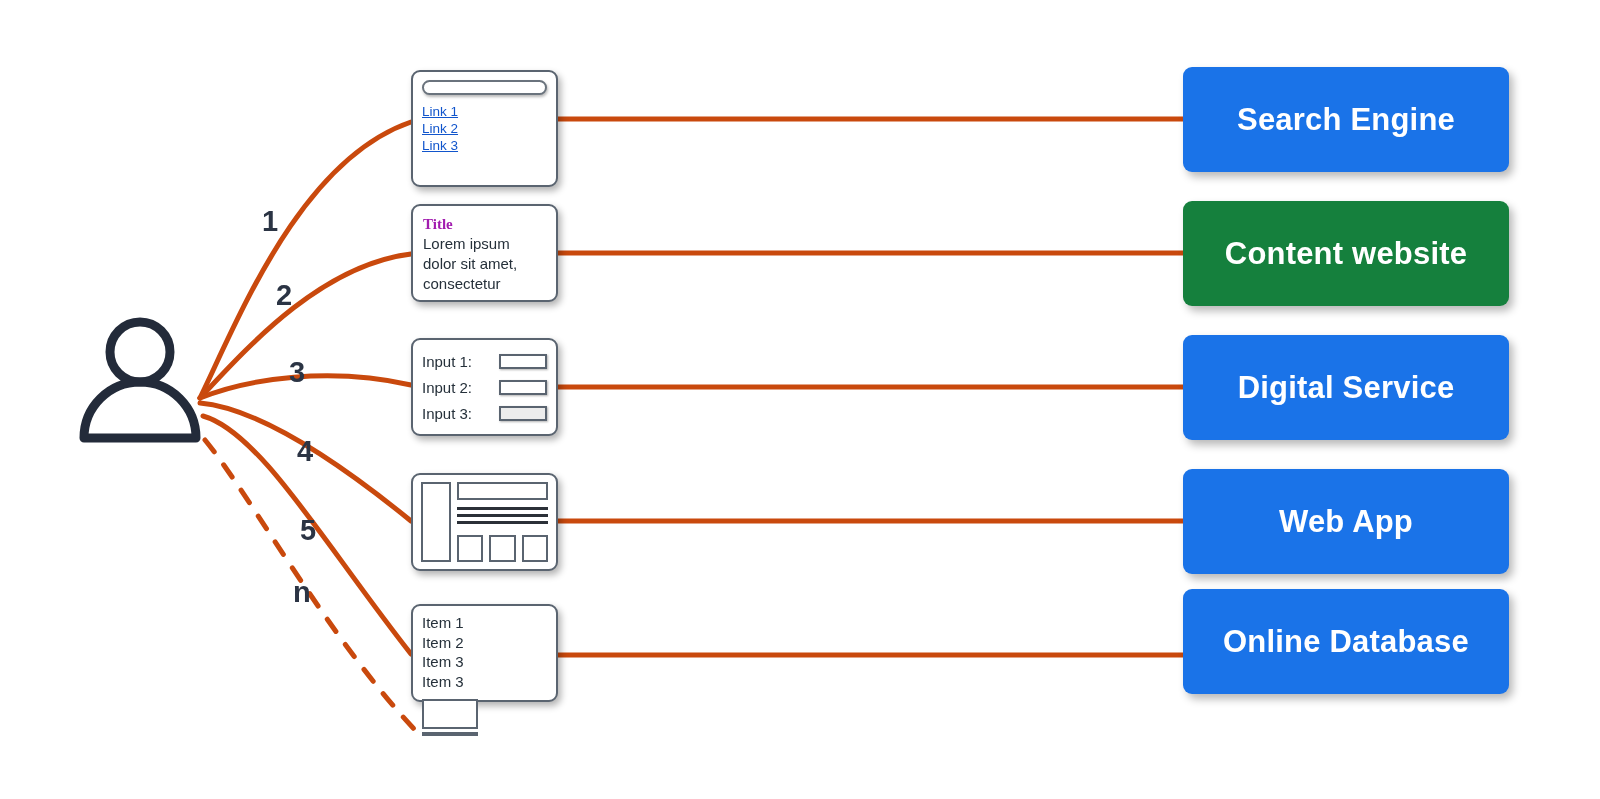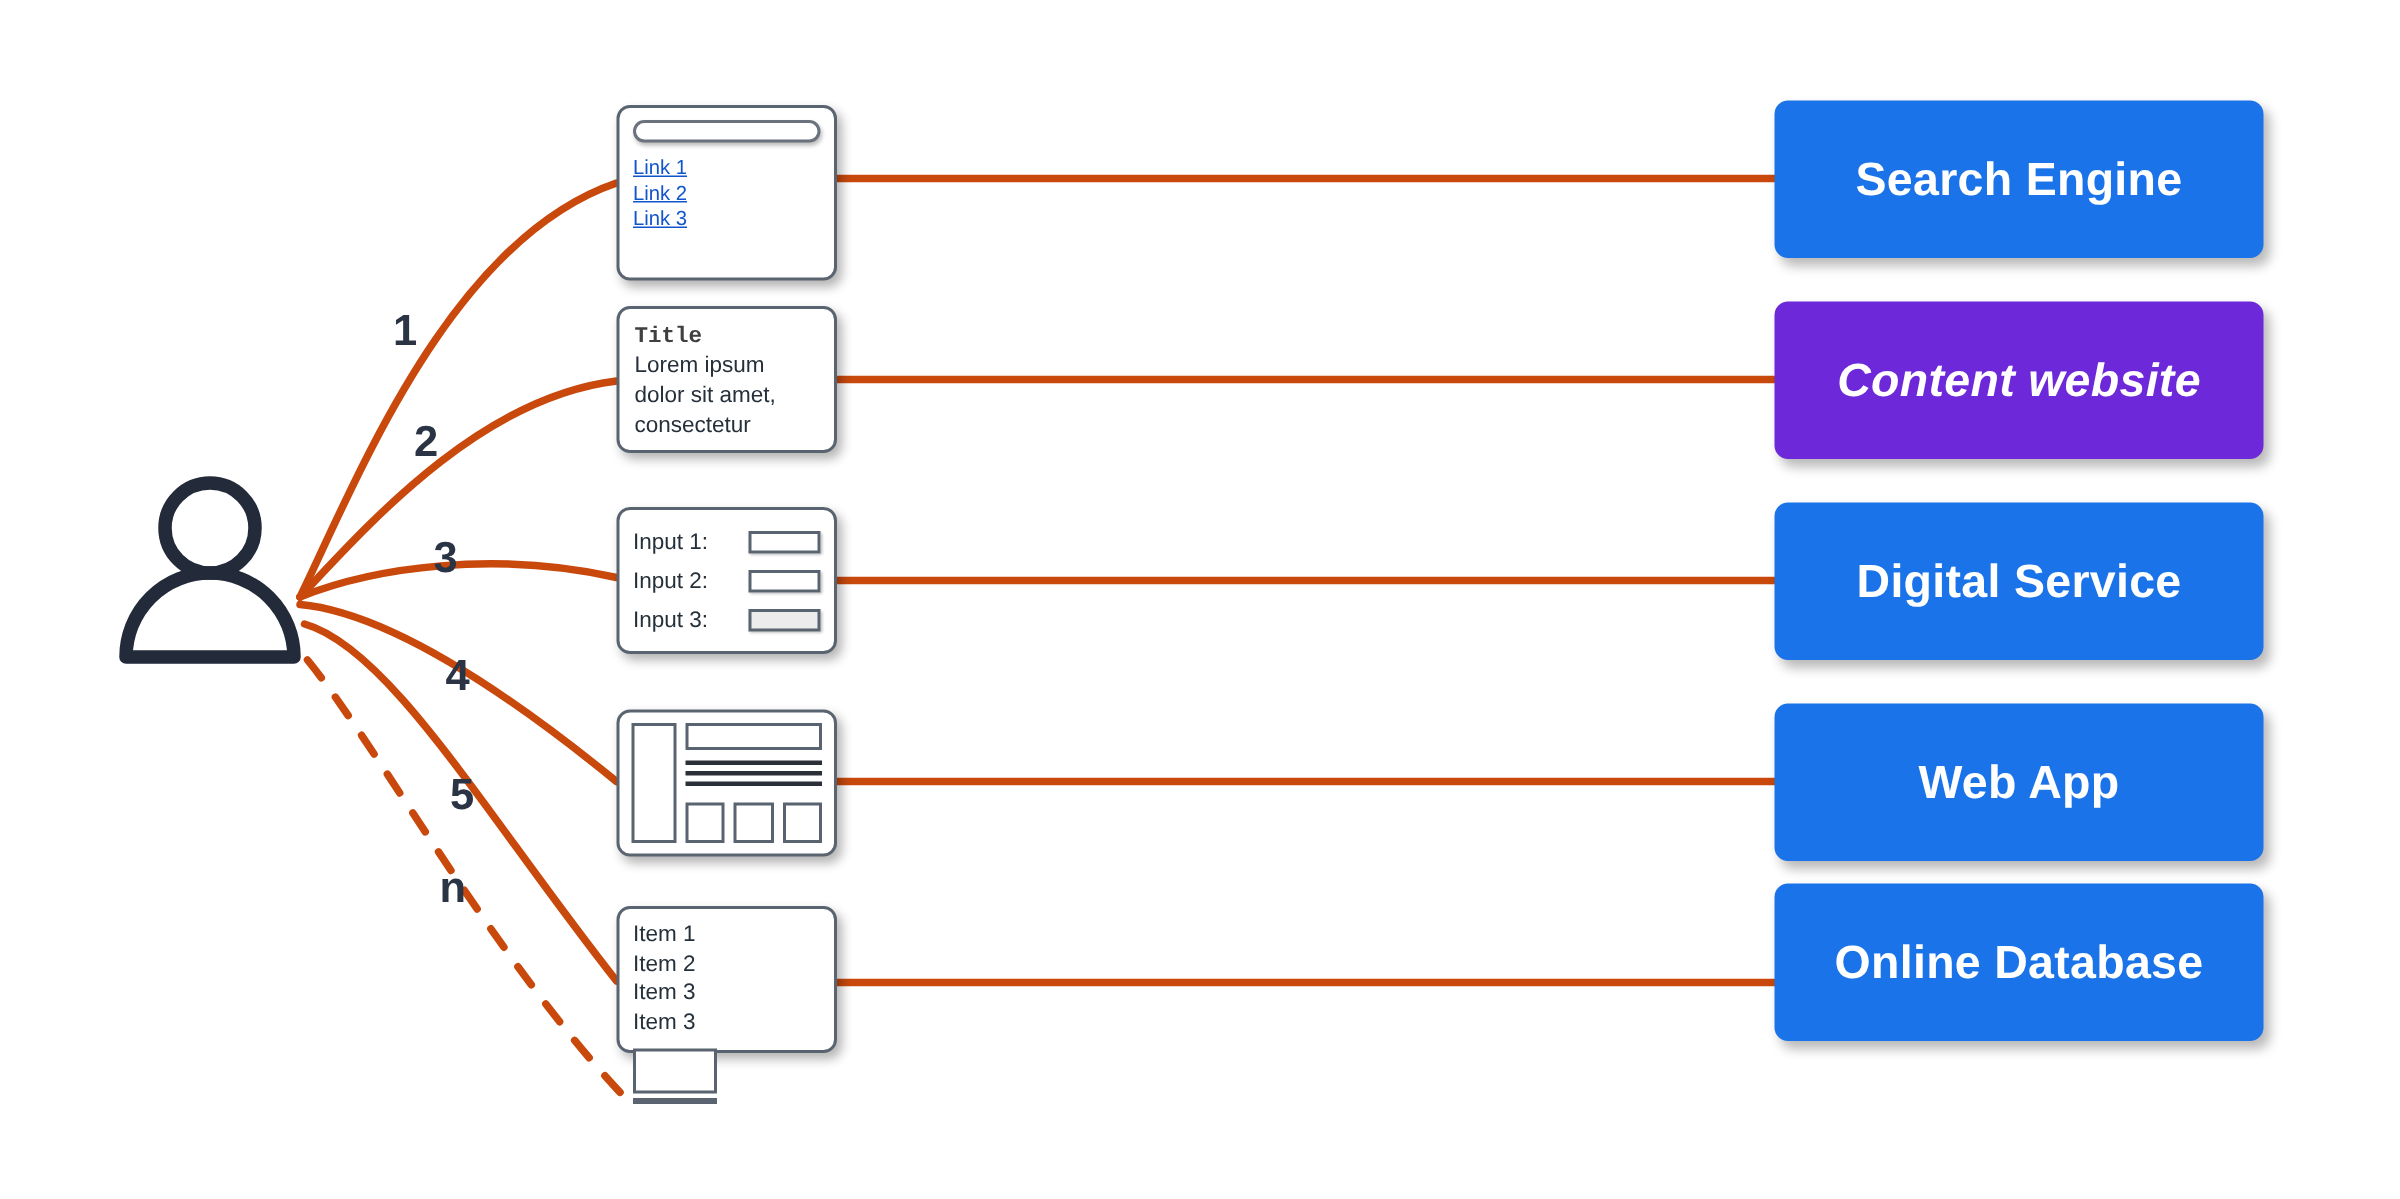--- a/index.html
+++ b/index.html
@@ -76,23 +76,23 @@
     text-decoration: underline;
     line-height: 17px;
     font-family: "Liberation Sans", sans-serif;
   }
 
   
   #card-content { top: 204px; height: 98px; padding: 9px 10px; }
   .content-title {
     font-size: 15px;
     font-weight: bold;
-    color: #404040;
+    color: #a21caf;
     line-height: 19px;
-    font-family: Liberation Mono, monospace;
+    font-family: Liberation Serif, serif;
   }
   .content-body {
     font-size: 15px;
     color: #25303a;
     line-height: 20px;
     font-family: "Liberation Sans", sans-serif;
   }
 
   
   #card-service { top: 338px; height: 98px; padding: 8px 9px; }
@@ -302,21 +302,21 @@
       <div class="db-panes">
         <div class="db-pane-top"></div>
         <div class="db-pane-bot"></div>
       </div>
     </div>
   </div>
 
   <div class="blue-box" id="blue-0" style="background:#1a73e8;">
     <span class="blue-box-label">Search Engine</span>
   </div>
-  <div class="blue-box" id="blue-1" style="background:#6d28d9;font-style:italic;">
+  <div class="blue-box" id="blue-1" style="background:#15803d;">
     <span class="blue-box-label">Content website</span>
   </div>
   <div class="blue-box" id="blue-2" style="background:#1a73e8;">
     <span class="blue-box-label">Digital Service</span>
   </div>
   <div class="blue-box" id="blue-3" style="background:#1a73e8;">
     <span class="blue-box-label">Web App</span>
   </div>
   <div class="blue-box" id="blue-4" style="background:#1a73e8;">
     <span class="blue-box-label">Online Database</span>

